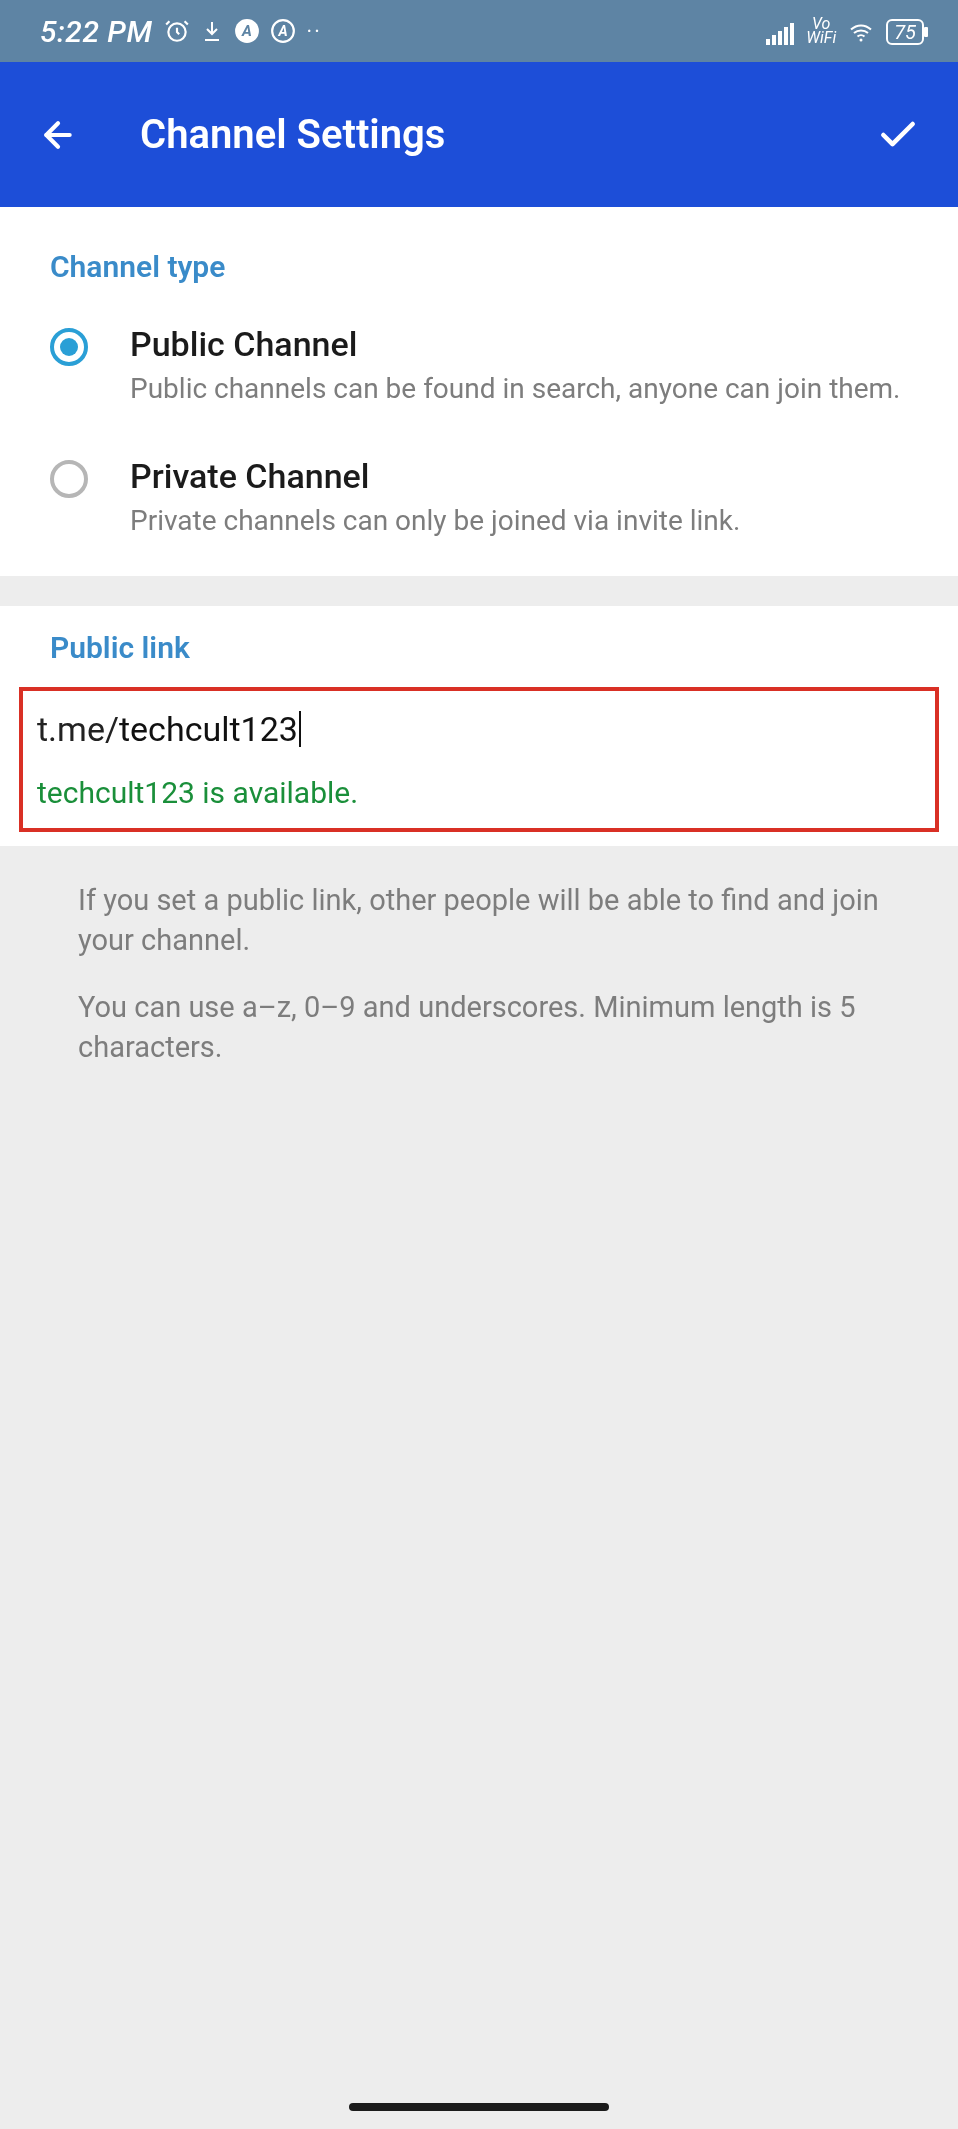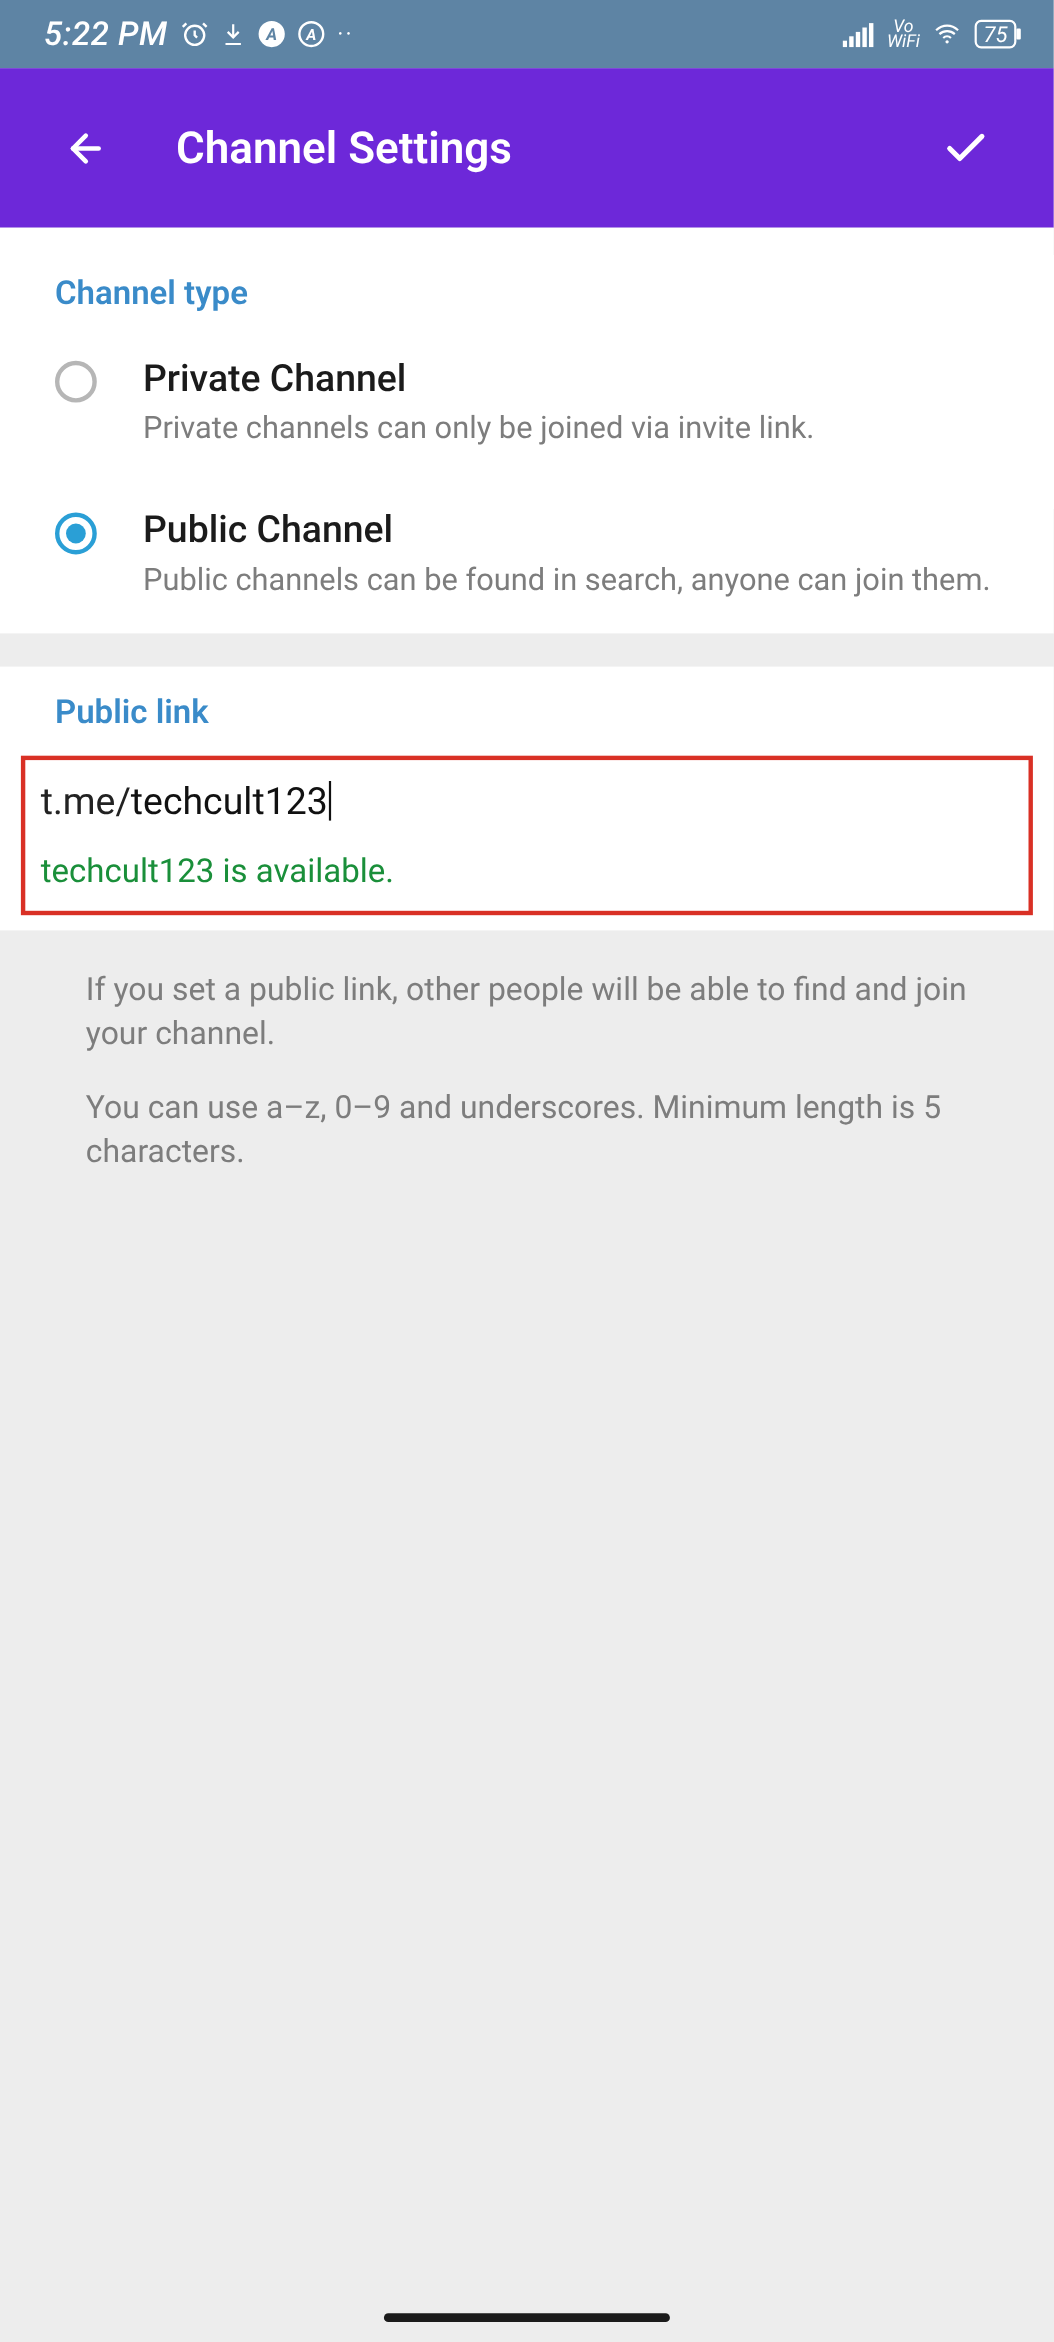--- a/index.html
+++ b/index.html
@@ -5,27 +5,27 @@
   * { margin: 0; padding: 0; box-sizing: border-box; }
   html, body { width: 958px; height: 2129px; font-family: -apple-system, Roboto, "Helvetica Neue", Arial, sans-serif; background: #ededed; overflow: hidden; }
   .screen { width: 958px; height: 2129px; background: #ededed; display: flex; flex-direction: column; position: relative; }
 
   
   .status-bar { height: 62px; background: #5e84a4; display: flex; align-items: center; justify-content: space-between; padding: 0 34px 0 40px; color: #fff; font-style: italic; }
   .status-left { display: flex; align-items: center; gap: 12px; }
   .status-time { font-size: 30px; font-weight: 500; letter-spacing: 0.5px; }
   .status-icons-left { display: flex; align-items: center; gap: 10px; }
   .status-icons-left .ic, .status-icons-right .ic { display: inline-flex; align-items: center; justify-content: center; }
-  .status-right { display: flex; align-items: center; gap: 10px; }
+  .status-right { display: flex; align-items: flex-end; gap: 10px; }
   .status-vo { font-size: 16px; line-height: 14px; text-align: center; }
   .status-batt { border: 2px solid #fff; border-radius: 6px; padding: 0 6px; font-size: 20px; line-height: 22px; position: relative; }
   .status-batt::after { content: ""; position: absolute; right: -6px; top: 50%; transform: translateY(-50%); width: 4px; height: 10px; background: #fff; border-radius: 1px; }
 
   
-  .app-bar { height: 145px; background: #6d28d9; display: flex; align-items: center; padding: 0 56px; color: #fff; }
+  .app-bar { height: 145px; background: #1d4ed8; display: flex; align-items: center; padding: 0 36px; color: #fff; }
   .app-bar .back { width: 44px; height: 44px; display: flex; align-items: center; justify-content: center; margin-right: 60px; cursor: pointer; }
   .app-bar .title { font-size: 40px; font-weight: 600; flex: 1; }
   .app-bar .confirm { width: 48px; height: 48px; display: flex; align-items: center; justify-content: center; cursor: pointer; }
 
   
   .card { background: #fff; }
   .section-title { color: #3a8bc9; font-size: 30px; font-weight: 600; padding: 42px 50px 22px; }
   .option { display: flex; align-items: flex-start; padding: 18px 50px 30px; cursor: pointer; }
   .radio { width: 38px; height: 38px; border-radius: 50%; border: 4px solid #b6b6b6; margin-right: 42px; margin-top: 4px; flex: 0 0 auto; position: relative; }
   .radio.checked { border-color: #2a9fd6; }
@@ -125,33 +125,33 @@
     <div class="confirm">
       <svg width="44" height="44" viewBox="0 0 24 24" fill="none" stroke="#fff" stroke-width="2.5" stroke-linecap="round" stroke-linejoin="round">
           <path d="M20 6 9 17l-5-5"></path>
         </svg>
     </div>
   </div>
 
   <div class="card">
     <div class="section-title">Channel type</div>
 
+    <div class="option">
+      <div class="radio checked"></div>
+      <div>
+        <div class="option-label">Public Channel</div>
+        <div class="option-desc">Public channels can be found in search, anyone can join them.</div>
+      </div>
+    </div>
+
     <div class="option" style="padding-bottom:36px;">
       <div class="radio"></div>
       <div>
         <div class="option-label">Private Channel</div>
         <div class="option-desc">Private channels can only be joined via invite link.</div>
-      </div>
-    </div>
-
-    <div class="option">
-      <div class="radio checked"></div>
-      <div>
-        <div class="option-label">Public Channel</div>
-        <div class="option-desc">Public channels can be found in search, anyone can join them.</div>
       </div>
     </div>
   </div>
 
   <div class="separator"></div>
 
   <div class="card" style="padding-bottom:14px;">
     <div class="section-title" style="padding-top:24px;">Public link</div>
 
     <div class="link-box">

